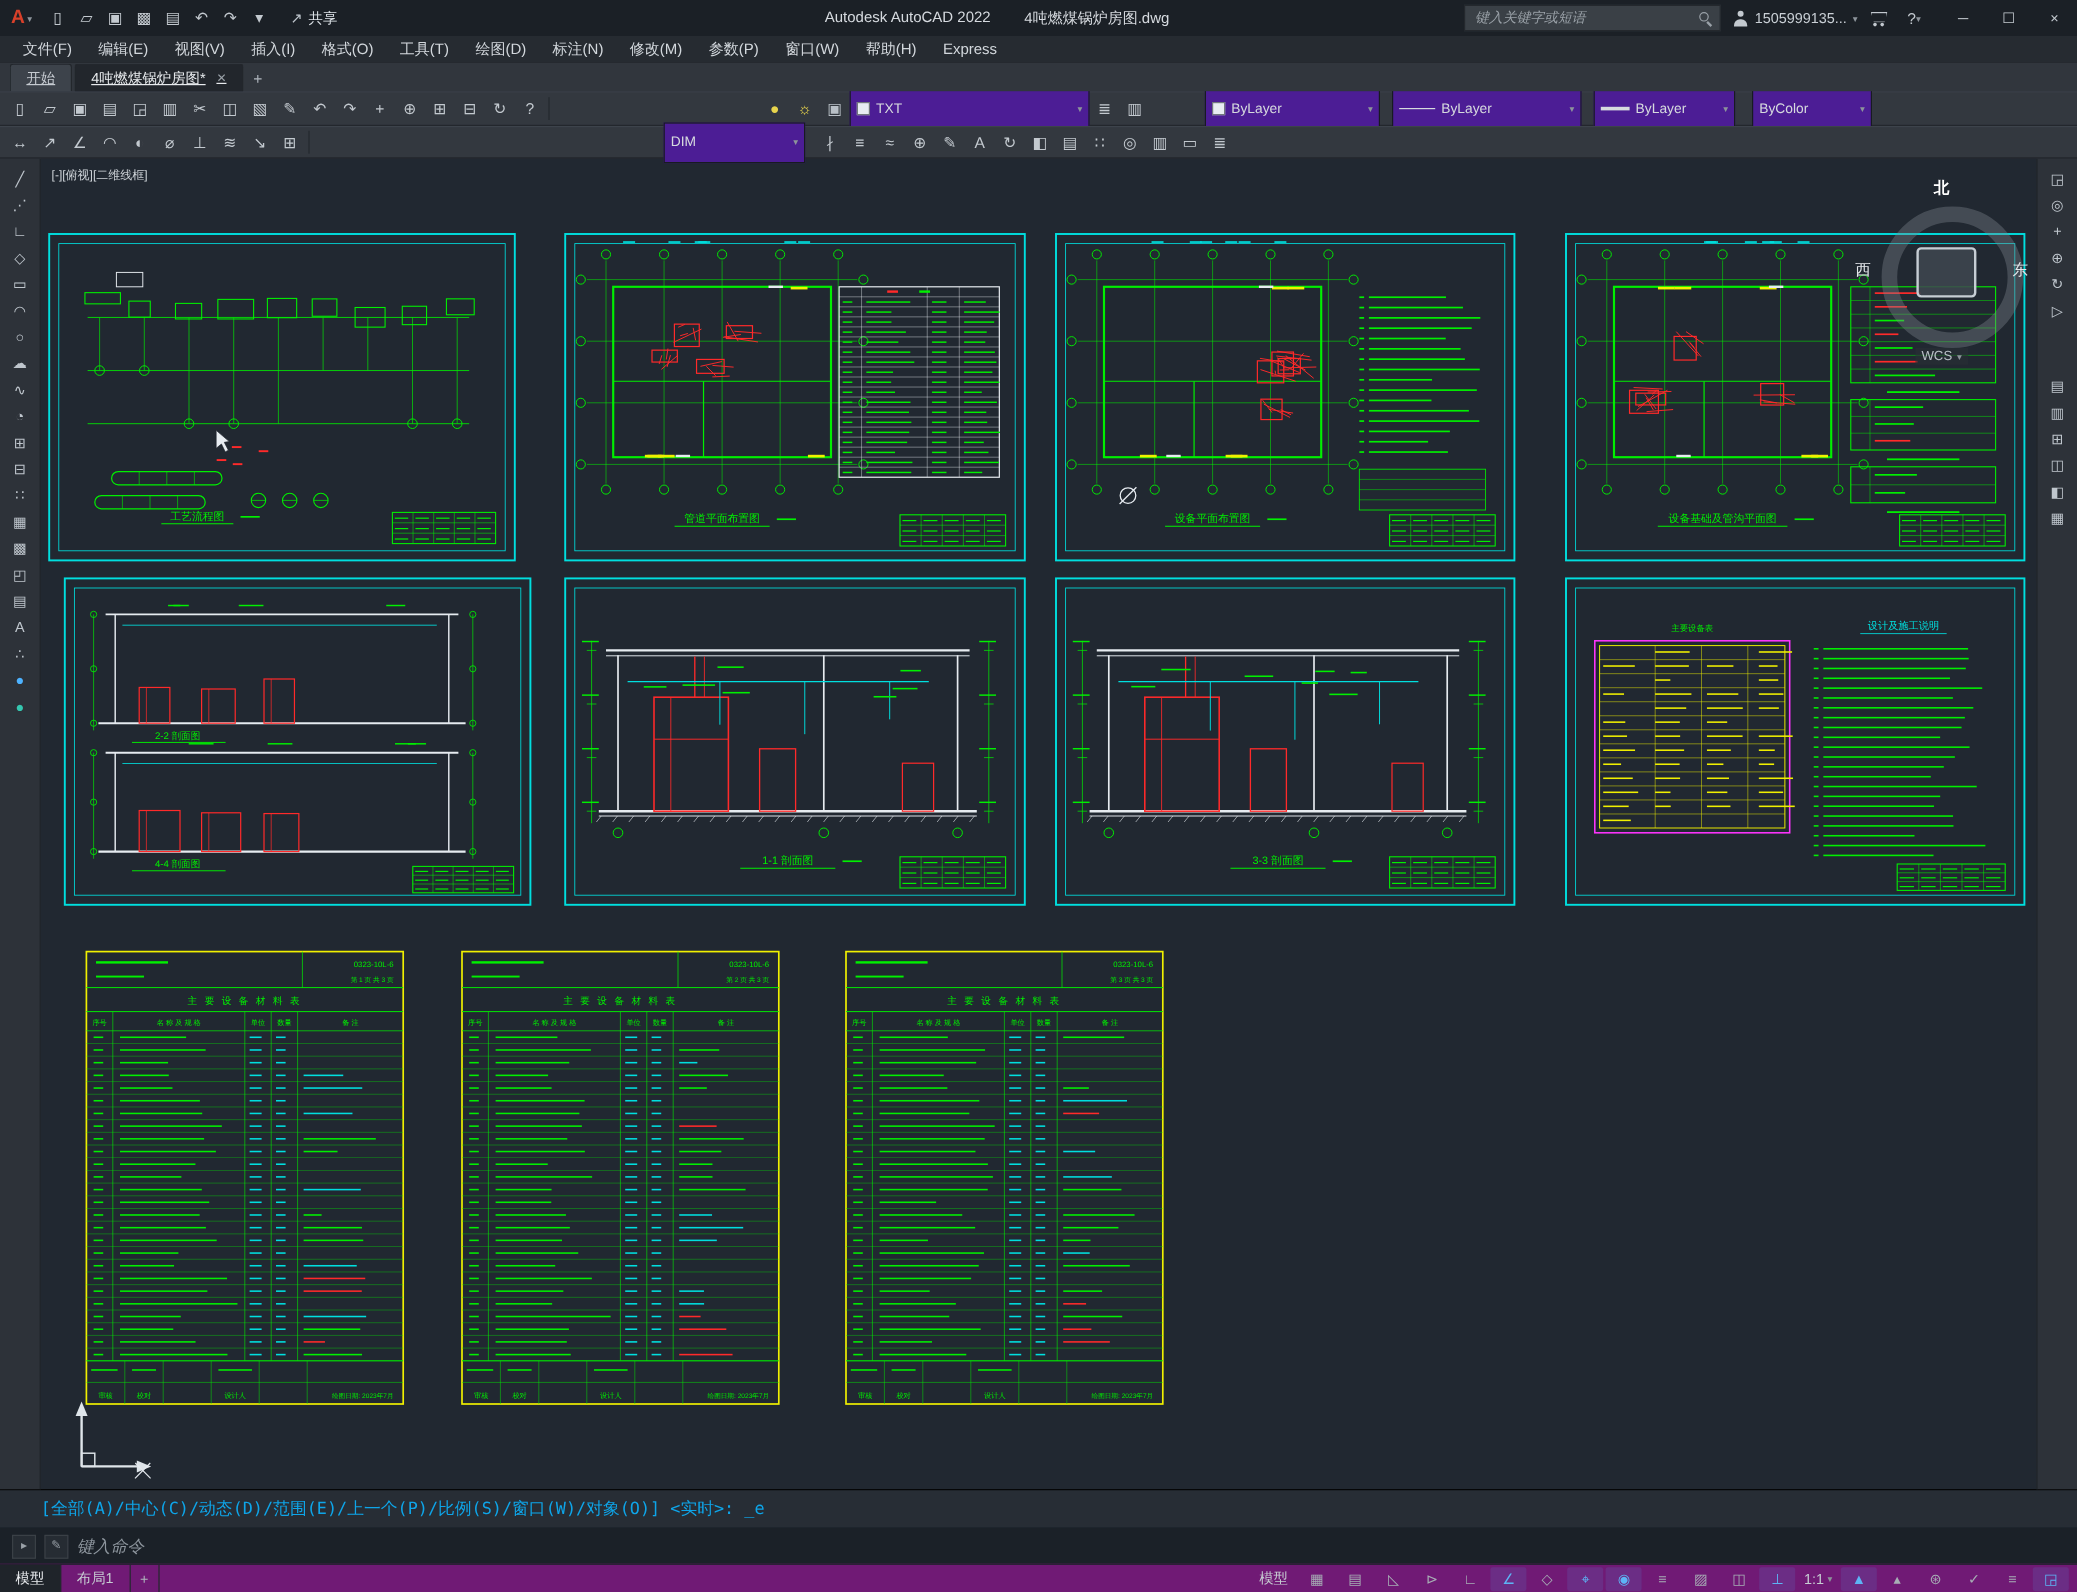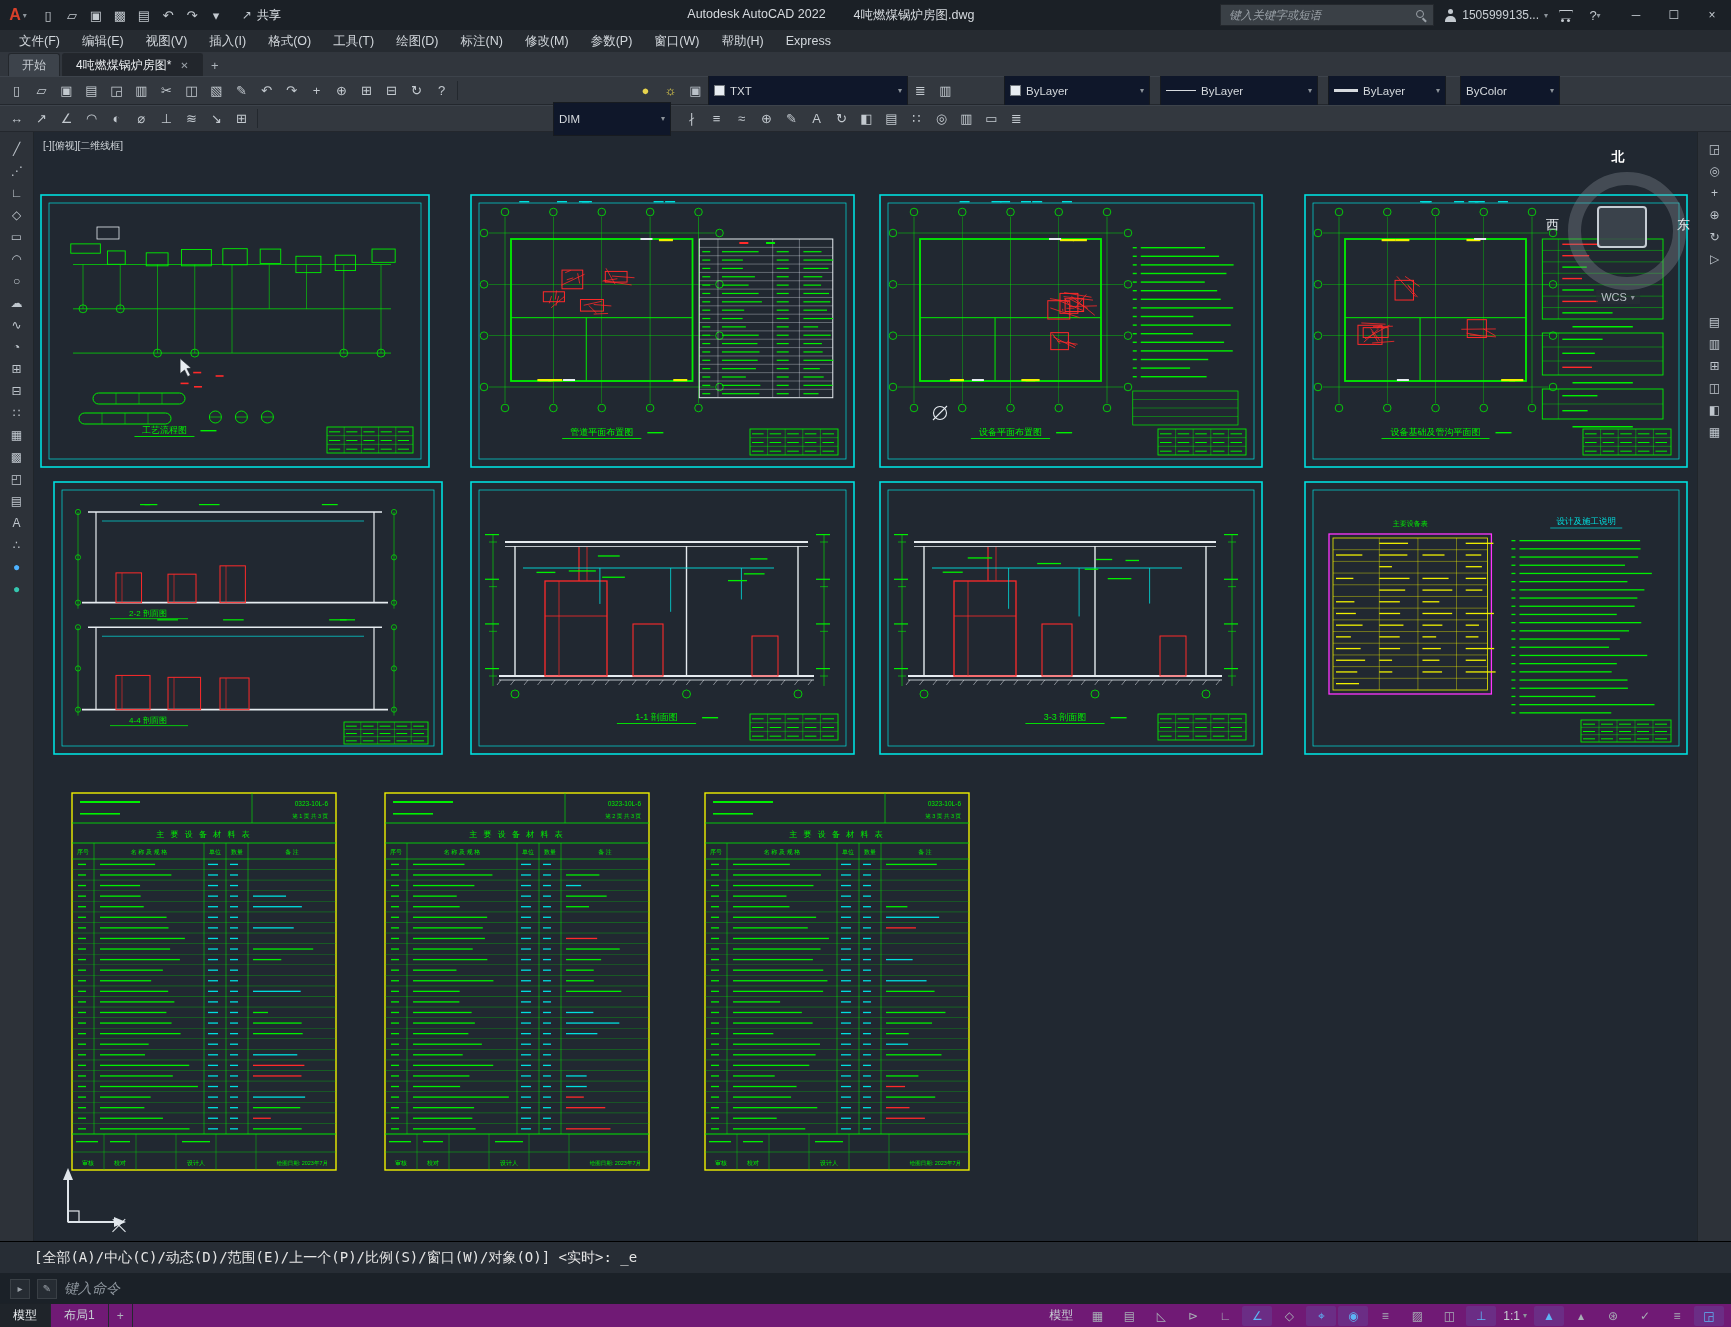--- a/index.html
+++ b/index.html
@@ -33,33 +33,33 @@
   .chev{color:#8d949b;font-size:8px;}
   .winbtns{display:flex;}
   .winbtn{width:38px;height:30px;display:flex;align-items:center;justify-content:center;color:#c3c9cf;font-size:12px;}
   
   .menubar{position:absolute;left:0;top:30px;width:100%;height:22px;background:#262b31;display:flex;align-items:center;
     font-size:12.5px;color:#d2d7dc;padding-left:8px;z-index:39;}
   .menu-item{padding:0 11px;height:100%;display:flex;align-items:center;white-space:nowrap;}
   
   .filetabs{position:absolute;left:0;top:52px;width:100%;height:24px;background:#31363d;display:flex;align-items:flex-end;padding-left:8px;z-index:38;}
   .ftab{height:22px;display:flex;align-items:center;padding:0 13px;font-size:12px;color:#c6cbd1;background:#3d434b;
-    border:1px solid #23272c;border-bottom:none;border-radius:3px 3px 0 0;margin-right:2px;gap:9px;white-space:nowrap;}
+    border:1px solid #23272c;border-bottom:none;border-radius:3px 3px 0 0;margin-right:2px;gap:9px;white-space:nowrap;text-decoration:underline;}
   .ftab.active{background:#22262c;color:#e8ebee;}
   .ftab .x{color:#9ba2a9;font-size:10px;}
   .newtab{width:20px;height:20px;display:flex;align-items:center;justify-content:center;color:#aeb5bc;font-size:13px;margin-bottom:1px;}
   
   .toolbar{position:absolute;left:0;width:100%;background:#33383f;display:flex;align-items:center;padding:0 4px;z-index:37;
     border-top:1px solid #3d434b;border-bottom:1px solid #23272d;box-sizing:border-box;}
   .toolbar1{top:76px;height:29px;}
   .toolbar2{top:105px;height:27px;}
   .tbtn{width:25px;height:23px;display:flex;align-items:center;justify-content:center;color:#c3c9cf;font-size:13px;flex:0 0 auto;}
   .tsep{width:1px;height:19px;background:#23282e;margin:0 3px;flex:0 0 auto;}
   .sp{flex:0 0 auto;}
-  .combo{height:21px;background:#0f172a;border:1px solid #171b20;display:flex;align-items:center;font-size:11.5px;
+  .combo{height:21px;background:#4c1d95;border:1px solid #171b20;display:flex;align-items:center;font-size:11.5px;
     color:#d6dade;padding:16px 5px;gap:5px;flex:0 0 auto;box-sizing:border-box;}
   .combo .chev{margin-left:auto;}
   .swatch{width:9px;height:9px;background:#e8edf2;border:1px solid #72787e;flex:0 0 auto;}
   .lt-line{width:30px;border-top:1.4px solid #d6dade;flex:0 0 auto;}
   .lw-line{width:24px;height:2.5px;background:#d6dade;flex:0 0 auto;}
   
   .palette{position:absolute;top:132px;height:1109px;width:34px;background:#2d3239;display:flex;flex-direction:column;
     align-items:center;padding-top:7px;gap:3px;box-sizing:border-box;z-index:36;}
   .palette.left{left:0;border-right:1px solid #20252a;}
   .palette.right{right:0;border-left:1px solid #20252a;}
@@ -93,21 +93,21 @@
   .compass .de{right:4px;top:68px;}
   .wcs{position:absolute;left:50%;top:142px;transform:translateX(-50%);color:#b9c0c7;font-size:11px;
     display:flex;align-items:center;gap:4px;background:rgba(40,46,54,.6);padding:1px 5px;}
   .ucs{position:absolute;left:22px;top:1030px;z-index:4;}
   .crosshair{position:absolute;left:76px;top:1085px;width:18px;height:18px;z-index:7;}
   .crosshair i{position:absolute;left:0;top:8px;width:18px;height:1.4px;background:#e6ebf0;display:block;}
   .crosshair i.a{transform:rotate(45deg);}
   .crosshair i.b{transform:rotate(-45deg);}
   
   .cmd{position:absolute;left:0;top:1241px;width:100%;height:62px;background:#1e242b;border-top:1px solid #000;z-index:30;}
-  .cmd-history{height:31px;display:flex;align-items:center;padding-left:34px;color:#e5e5e5;
+  .cmd-history{height:31px;display:flex;align-items:center;padding-left:34px;color:#0ea5e9;
     font-family:"DejaVu Sans Mono","Liberation Mono",monospace;font-size:14px;background:#272d35;box-sizing:border-box;}
   .cmd-input{height:31px;display:flex;align-items:center;gap:7px;padding-left:10px;background:#1b2128;box-sizing:border-box;}
   .cmd-ic{width:18px;height:18px;border:1px solid #3a4046;background:#262c33;color:#9aa1a8;font-size:10px;
     display:flex;align-items:center;justify-content:center;}
   .cmd-prompt{color:#8d959d;font-size:14px;font-family:"DejaVu Sans Mono","Liberation Mono",monospace;font-style:italic;}
   
   .statusbar{position:absolute;left:0;top:1303px;width:100%;height:24px;background:#701a75;border-top:1px solid #1c2127;
     display:flex;align-items:center;font-size:12px;color:#c6ccd2;z-index:31;box-sizing:border-box;}
   .stab{padding:0 13px;height:100%;display:flex;align-items:center;border-right:1px solid #23282e;white-space:nowrap;}
   .stab.active{background:#1f242a;color:#e8ebee;}

